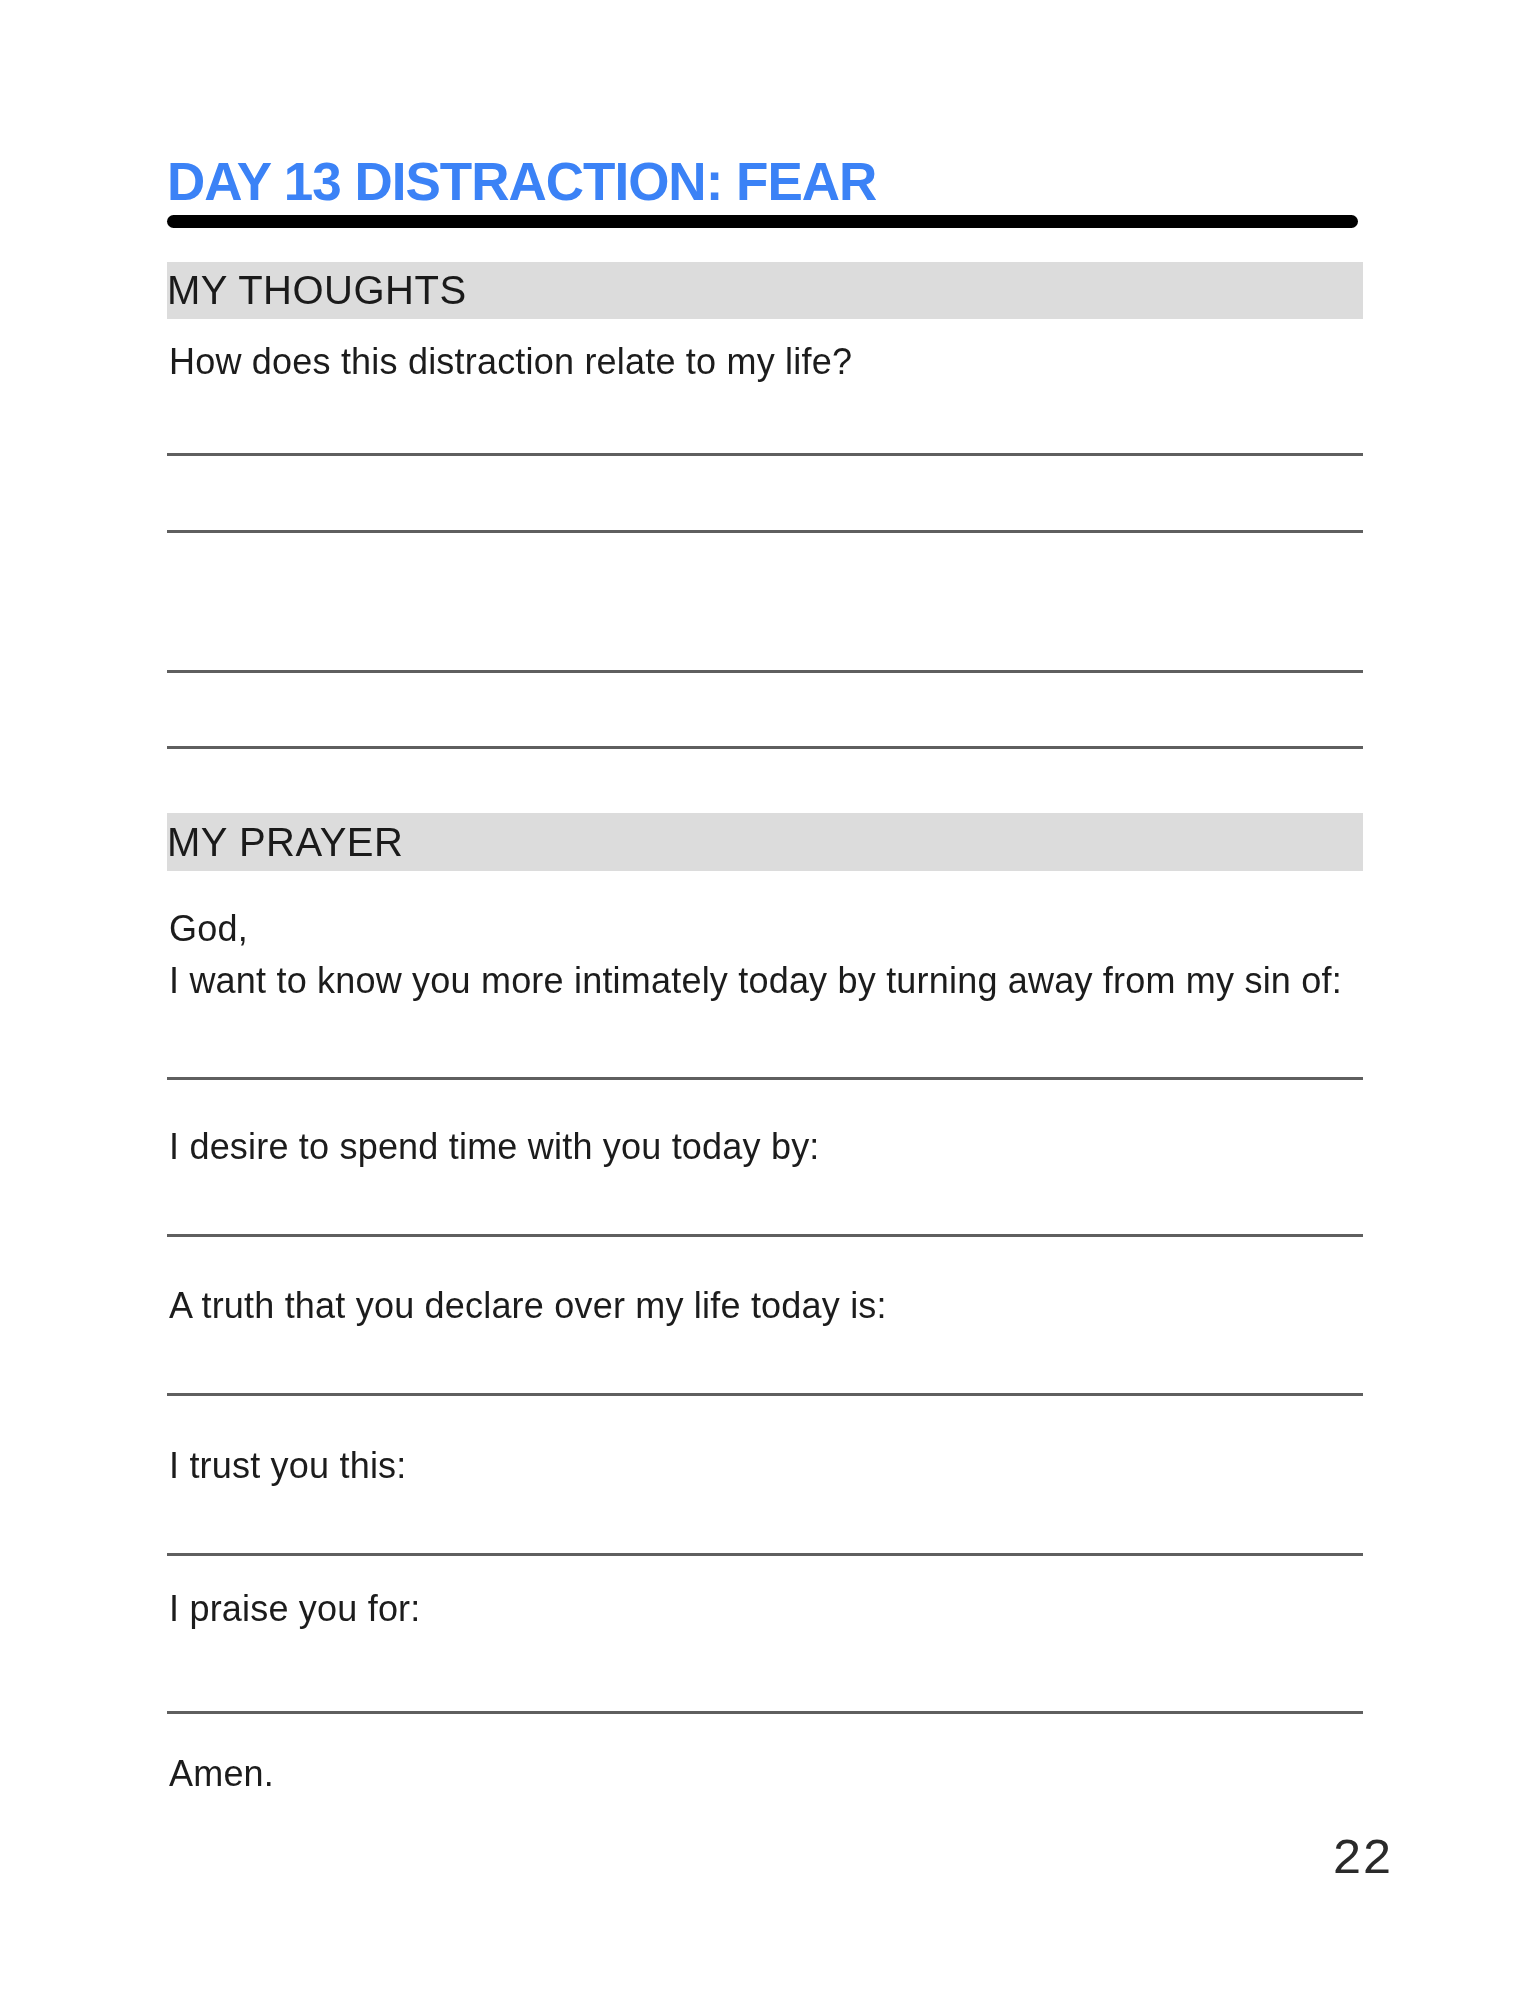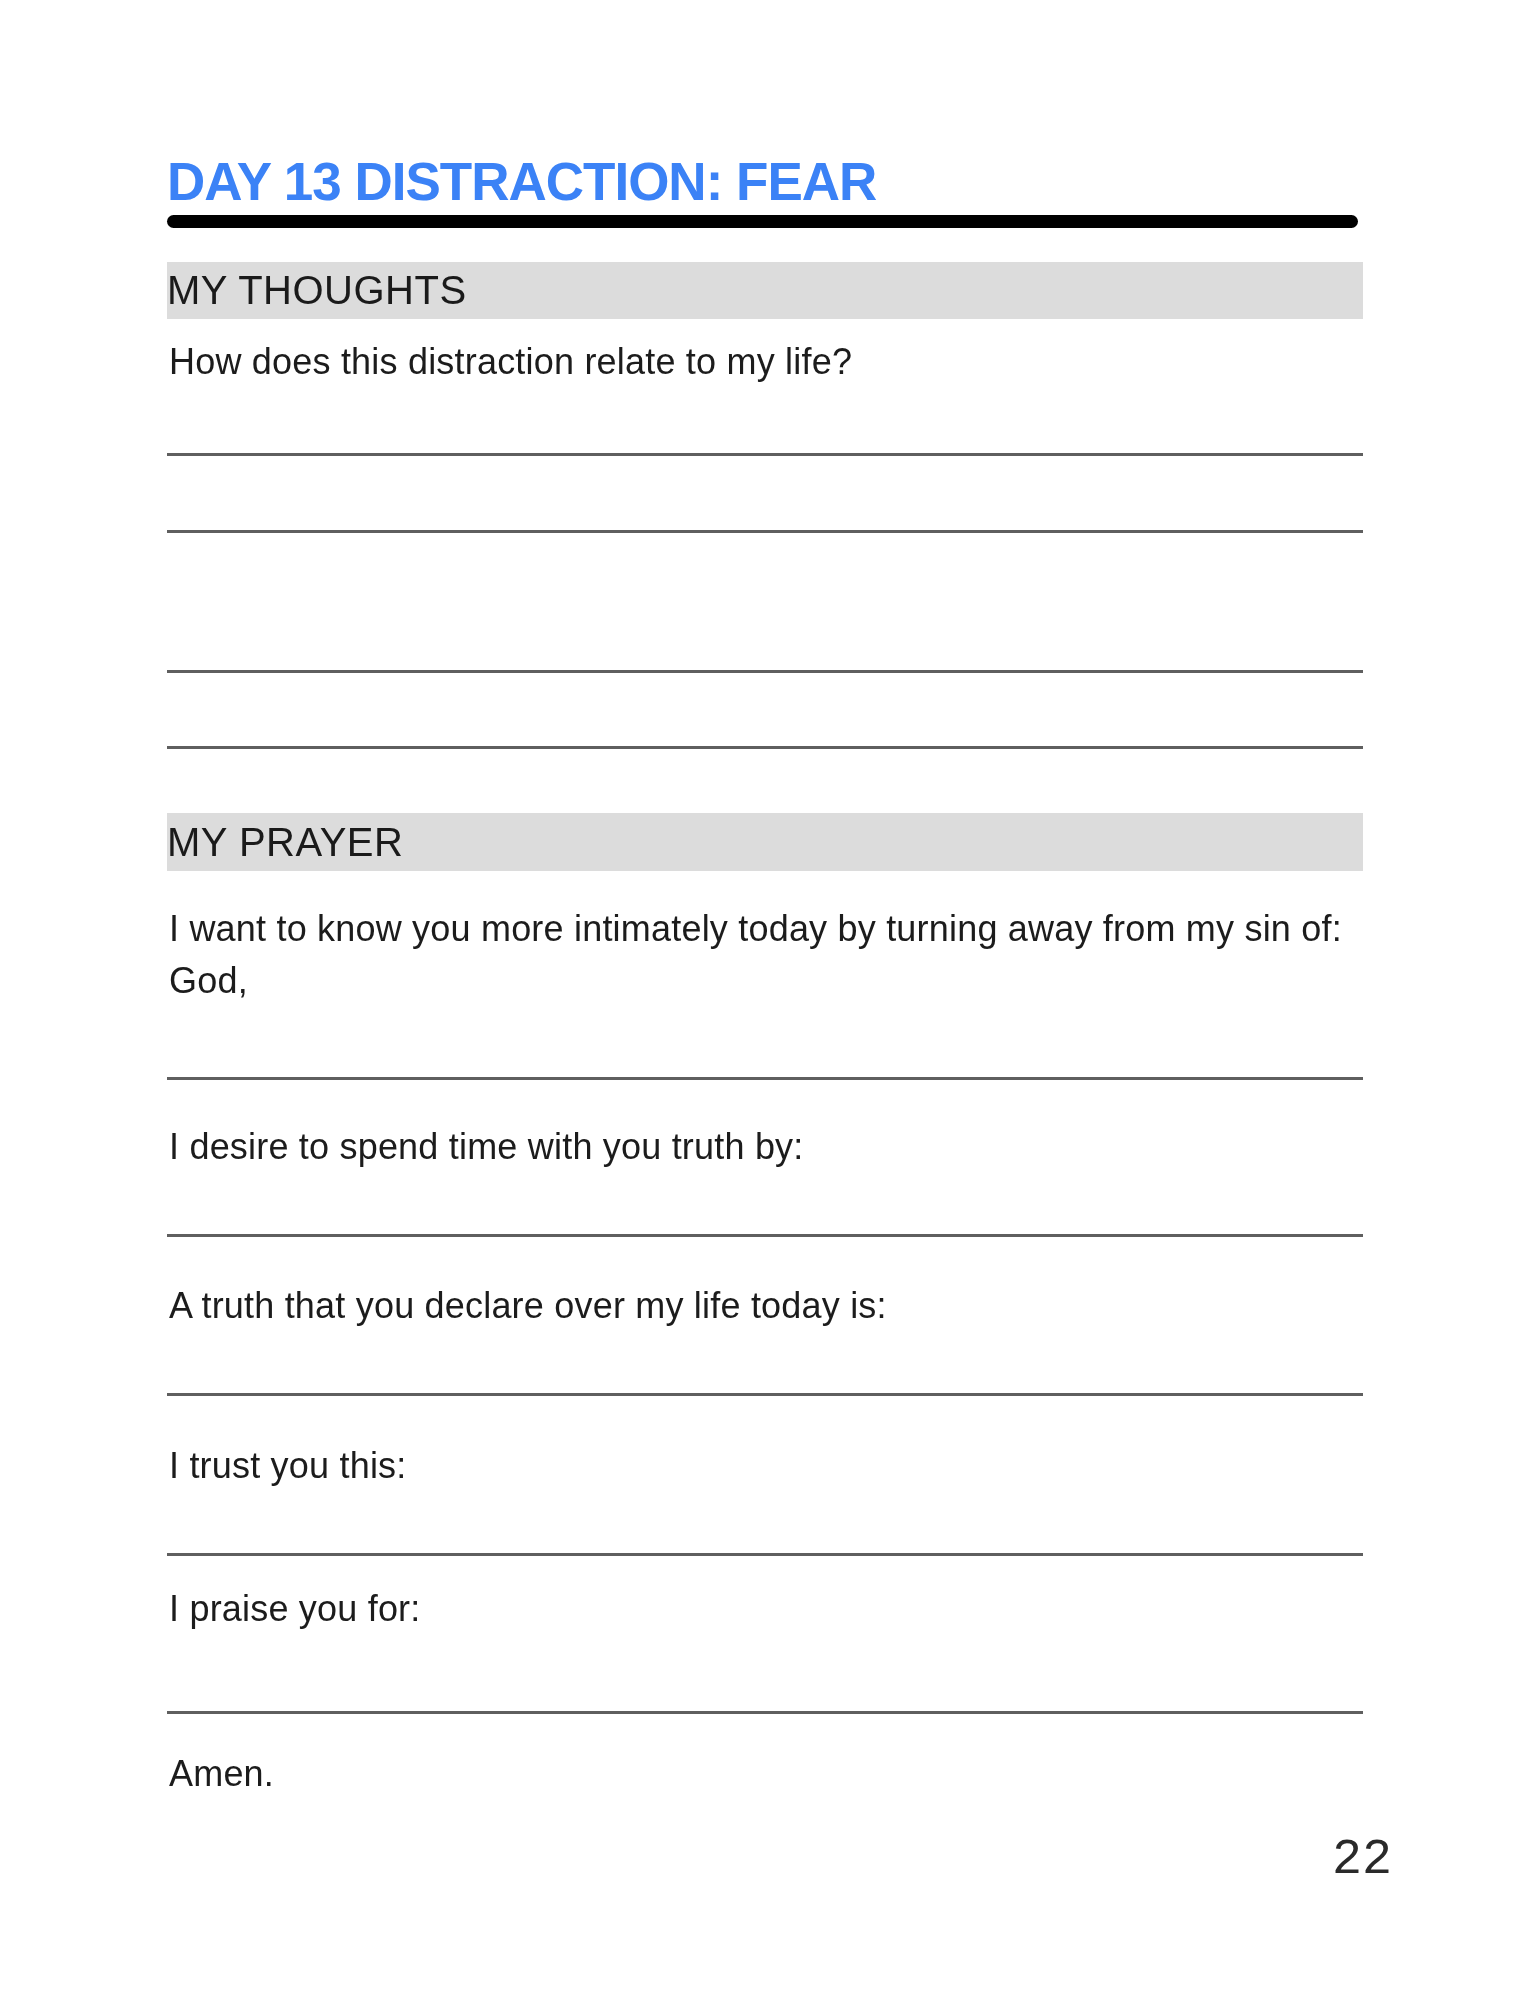--- a/index.html
+++ b/index.html
@@ -68,26 +68,26 @@
   <div class="writing-line" style="top:530px"></div>
 
   <div class="writing-line" style="top:670px"></div>
   <div class="writing-line" style="top:746px"></div>
 
   <div class="section-bar prayer">
     <span class="section-header">MY PRAYER</span>
   </div>
 
   <div class="prompt" style="top:903px">
+    <div>God,</div>
     <div>I want to know you more intimately today by turning away from my sin of:</div>
-    <div>God,</div>
   </div>
   <div class="writing-line" style="top:1077px"></div>
 
-  <div class="prompt" style="top:1121px">I desire to spend time with you truth by:</div>
+  <div class="prompt" style="top:1121px">I desire to spend time with you today by:</div>
   <div class="writing-line" style="top:1234px"></div>
 
   <div class="prompt" style="top:1280px">A truth that you declare over my life today is:</div>
   <div class="writing-line" style="top:1393px"></div>
 
   <div class="prompt" style="top:1440px">I trust you this:</div>
   <div class="writing-line" style="top:1553px"></div>
 
   <div class="prompt" style="top:1583px">I praise you for:</div>
   <div class="writing-line" style="top:1711px"></div>

